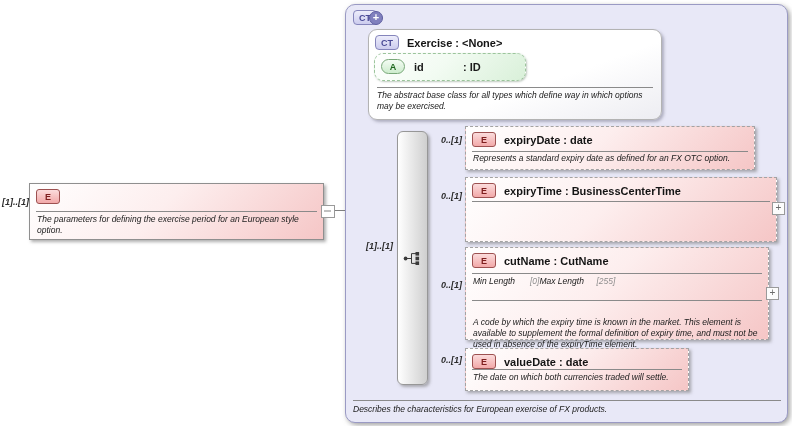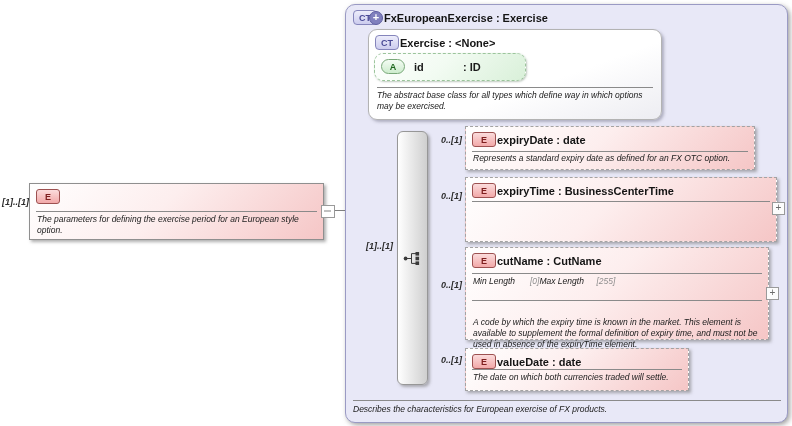--- a/index.html
+++ b/index.html
@@ -7,21 +7,21 @@
     position:relative;width:792px;height:426px;background:#ffffff;overflow:hidden;
     font-family:"Liberation Sans","DejaVu Sans",sans-serif;color:#1a1a1a;
   }
   
   .hline{position:absolute;height:1px;background:#808080;}
   .vline{position:absolute;width:1px;background:#808080;}
   .sep{position:absolute;left:6px;right:6px;height:0;border-top:1px solid#8a8a8a;}
   .card{position:absolute;font-size:9px;font-weight:bold;font-style:italic;color:#2b2b2b;white-space:nowrap;}
   .title{font-weight:bold;font-size:11px;color:#141414;white-space:nowrap;}
   .doc{position:absolute;font-style:italic;font-size:8.5px;line-height:11px;color:#202020;}
-  .hdr{position:absolute;left:6px;top:5px;display:flex;align-items:center;gap:1px;}
+  .hdr{position:absolute;left:6px;top:5px;display:flex;align-items:center;gap:8px;}
   
   .badge{display:inline-flex;align-items:center;justify-content:center;flex:none;
     width:22px;height:13px;font-size:9px;font-weight:bold;border:1px solid;border-radius:3px;}
   .badge-e{background:linear-gradient(#fbdcdc,#f2a9a9);border-color:#9d5151;color:#7e1f1f;}
   .badge-a{background:linear-gradient(#f4fcf4,#cdeccd);border-color:#79a879;color:#1d661d;border-radius:8px;}
   .badge-ct{background:linear-gradient(#ededfb,#cccce e);background:linear-gradient(#ededfb,#ccccee);
     border-color:#8585bb;color:#4a4a96;border-radius:4px;}
   .ct-plus{position:relative;}
   .ct-plus::after{content:"+";position:absolute;right:-7px;top:0px;width:12px;height:12px;
     border-radius:50%;background:#8080be;border:1px solid#5d5da0;color:#ffffff;
@@ -66,21 +66,20 @@
   <div class="hline" style="left:358px;top:66px;width:18px;"></div>
   <div class="hline" style="left:358px;top:252px;width:40px;"></div>
   <div class="hline" style="left:426px;top:147px;width:40px;"></div>
   <div class="hline" style="left:426px;top:203px;width:40px;"></div>
   <div class="hline" style="left:426px;top:292px;width:40px;"></div>
   <div class="hline" style="left:426px;top:367px;width:40px;"></div>
 
   <div class="container">
     <div class="hdr" style="left:7px;top:5px;">
       <span class="badge badge-ct ct-plus">CT</span>
-      <span class="title" style="margin-left:6px;">FxEuropeanExercise : Exercise</span>
     </div>
     <div class="sep" style="left:7px;right:6px;top:395px;"></div>
     <div class="doc" style="left:7px;top:399px;width:425px;">Describes the characteristics for European exercise of FX products.</div>
   </div>
 
   <div class="whitebox">
     <div class="hdr">
       <span class="badge badge-ct">CT</span>
       <span class="title">Exercise : &lt;None&gt;</span>
     </div>

